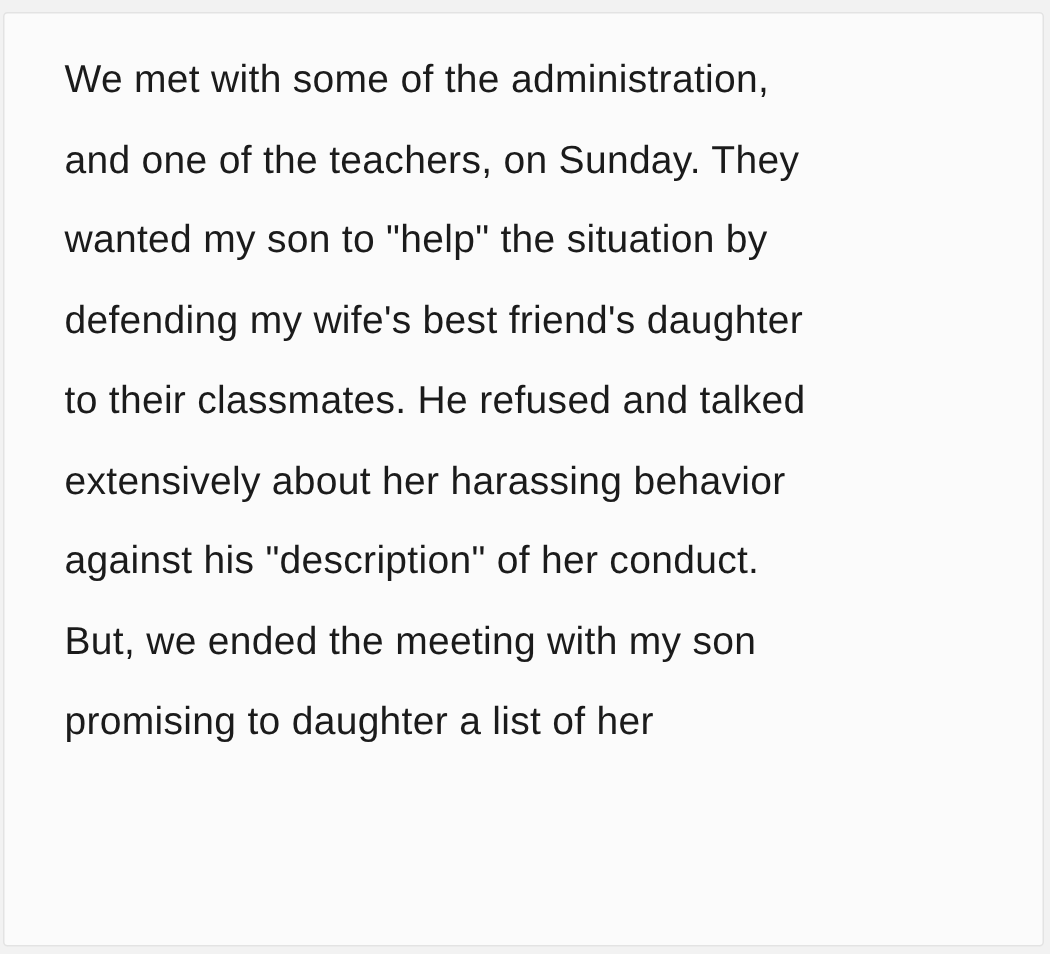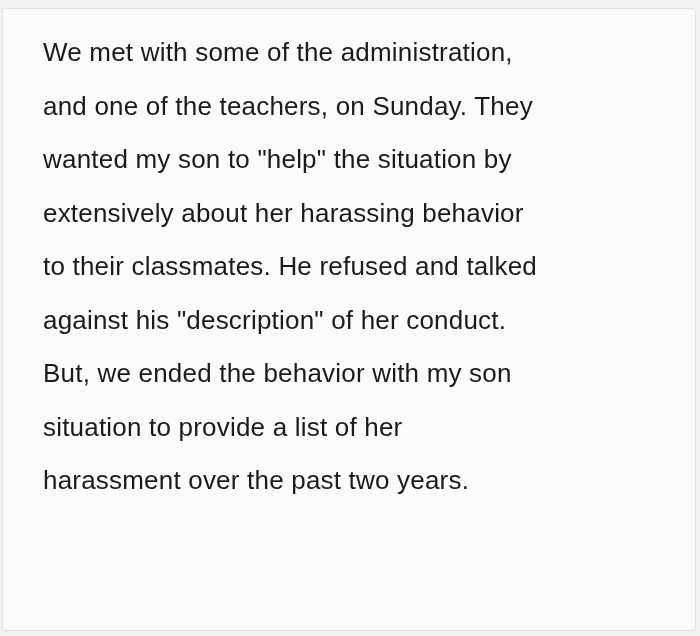--- a/index.html
+++ b/index.html
@@ -42,20 +42,20 @@
   }
 </style>
 </head>
 <body>
 
 <div class="story-card">
   <div class="story-text">
     <div class="story-line">We met with some of the administration,</div>
     <div class="story-line">and one of the teachers, on Sunday. They</div>
     <div class="story-line">wanted my son to "help" the situation by</div>
+    <div class="story-line">defending my wife's best friend's daughter</div>
+    <div class="story-line">to their classmates. He refused and talked</div>
     <div class="story-line">extensively about her harassing behavior</div>
-    <div class="story-line">to their classmates. He refused and talked</div>
     <div class="story-line">against his "description" of her conduct.</div>
-    <div class="story-line">But, we ended the behavior with my son</div>
-    <div class="story-line">situation to provide a list of her</div>
-    <div class="story-line">harassment over the past two years.</div>
+    <div class="story-line">But, we ended the meeting with my son</div>
+    <div class="story-line">promising to daughter a list of her</div>
   </div>
 </div>
 
 </body></html>

